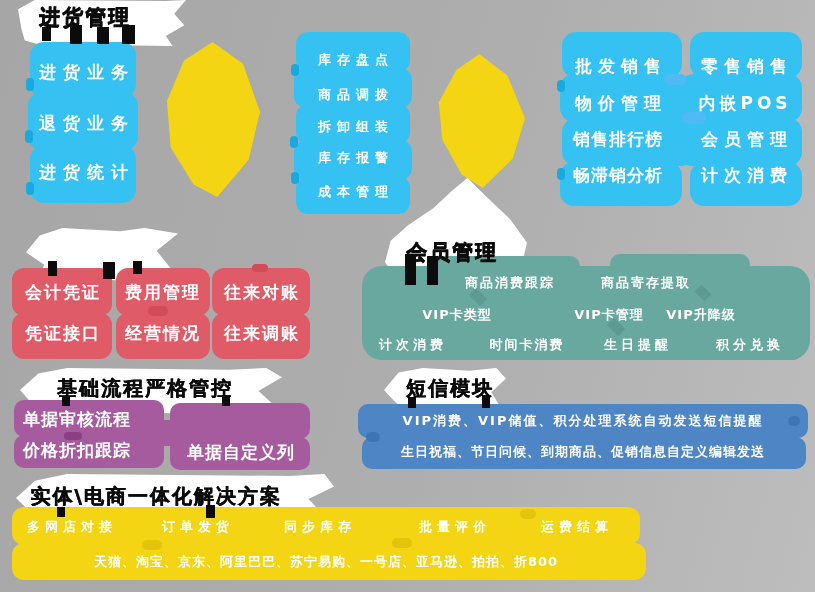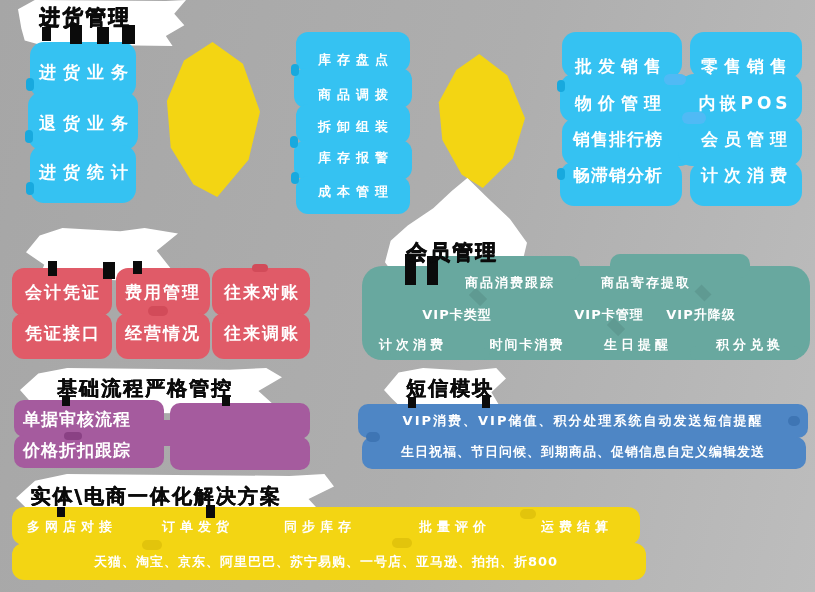--- a/index.html
+++ b/index.html
@@ -179,20 +179,21 @@
   <div class="lbl ls1 fs16" style="left:457px;top:315px;">VIP卡类型</div>
   <div class="lbl ls1 fs16" style="left:581px;top:315px;margin-left:28px;">VIP卡管理</div>
   <div class="lbl ls1 fs16" style="left:701px;top:315px;">VIP升降级</div>
   <div class="lbl ls4 fs16" style="left:413px;top:345px;">计次消费</div>
   <div class="lbl ls2 fs16" style="left:527px;top:345px;">时间卡消费</div>
   <div class="lbl ls4 fs16" style="left:638px;top:345px;">生日提醒</div>
   <div class="lbl ls4 fs16" style="left:750px;top:345px;">积分兑换</div>
 
   <div class="lbl ls1" style="left:77px;top:419px;">单据审核流程</div>
   <div class="lbl ls1" style="left:77px;top:450px;">价格折扣跟踪</div>
+  <div class="lbl ls1" style="left:241px;top:452px;">单据自定义列</div>
 
   <div class="lbl ls2 fs16" style="left:583px;top:421px;">VIP消费、VIP储值、积分处理系统自动发送短信提醒</div>
   <div class="lbl ls1 fs16" style="left:583px;top:452px;">生日祝福、节日问候、到期商品、促销信息自定义编辑发送</div>
 
   <div class="lbl ls5 fs16" style="left:72px;top:527px;">多网店对接</div>
   <div class="lbl ls5 fs16" style="left:198px;top:527px;">订单发货</div>
   <div class="lbl ls5 fs16" style="left:320px;top:527px;">同步库存</div>
   <div class="lbl ls5 fs16" style="left:455px;top:527px;">批量评价</div>
   <div class="lbl ls5 fs16" style="left:577px;top:527px;">运费结算</div>
   <div class="lbl ls1 fs16" style="left:326px;top:562px;">天猫、淘宝、京东、阿里巴巴、苏宁易购、一号店、亚马逊、拍拍、折800</div>

